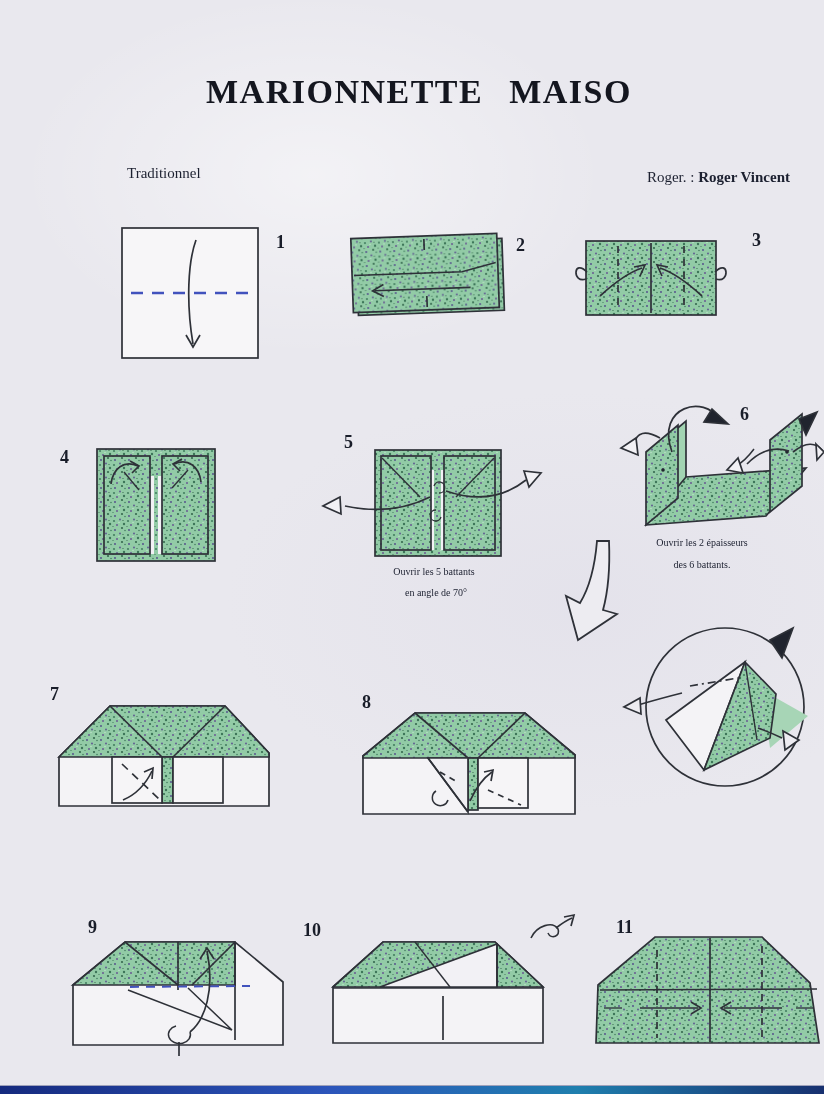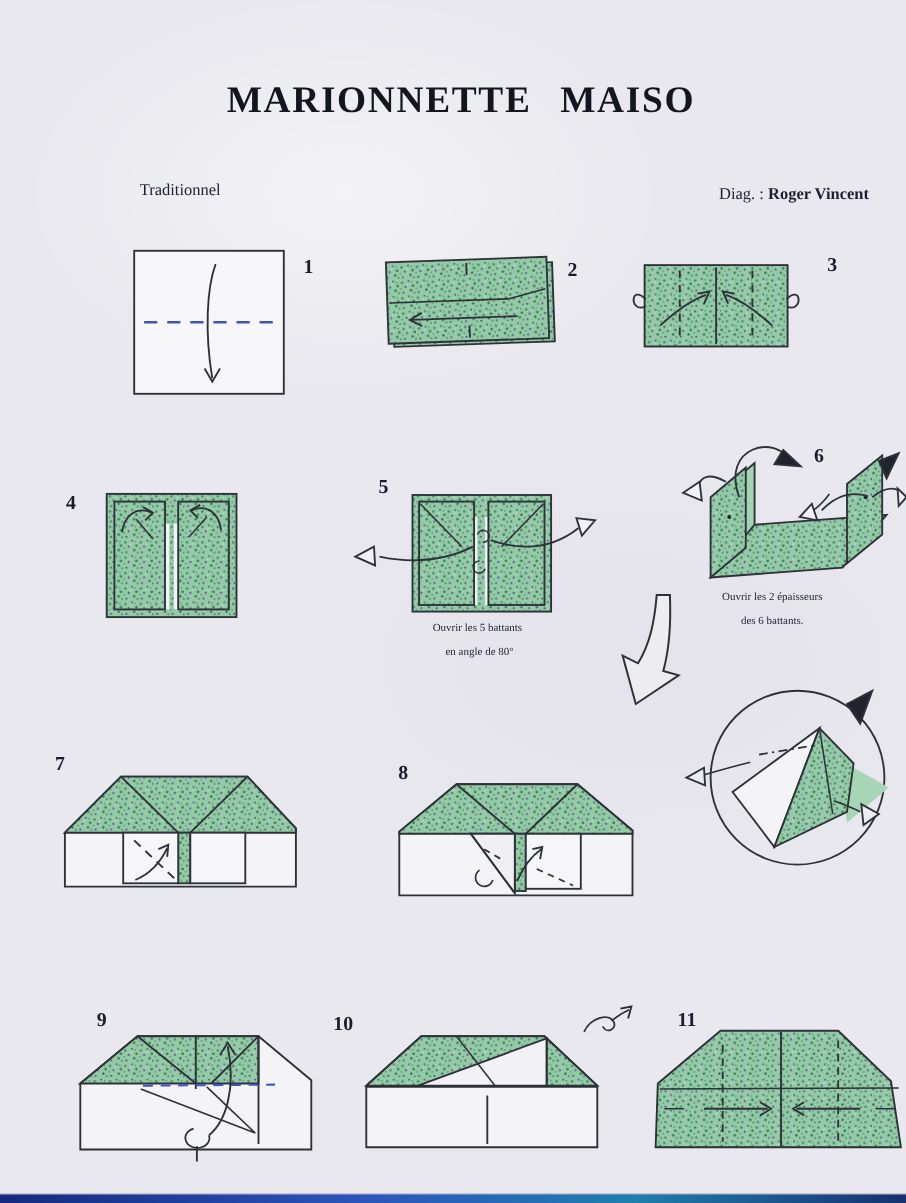--- a/index.html
+++ b/index.html
@@ -214,33 +214,33 @@
       <path d="M691 1002 L701 1008 L691 1014"></path>
       <path d="M782 1008 L 724 1008"></path>
       <path d="M731 1002 L721 1008 L731 1014"></path>
       <line x1="604" y1="1008" x2="622" y2="1008" stroke-width="1.3"></line>
       <line x1="796" y1="1008" x2="814" y2="1008" stroke-width="1.3"></line>
     </g>
   </svg>
 
   <h1 class="title">MARIONNETTE  MAISO</h1>
   <div class="tradition">Traditionnel</div>
-  <div class="credit"><span>Diag. : </span><b>Roger Vincent</b></div>
+  <div class="credit"><span>Roger. : </span><b>Roger Vincent</b></div>
 
   <span class="stepnum" style="left:276px;top:232px">1</span>
   <span class="stepnum" style="left:516px;top:235px">2</span>
   <span class="stepnum" style="left:752px;top:230px">3</span>
   <span class="stepnum" style="left:60px; top:447px">4</span>
   <span class="stepnum" style="left:344px;top:432px">5</span>
   <span class="stepnum" style="left:740px;top:404px">6</span>
   <span class="stepnum" style="left:50px; top:684px">7</span>
   <span class="stepnum" style="left:362px;top:692px">8</span>
   <span class="stepnum" style="left:88px; top:917px">9</span>
   <span class="stepnum" style="left:303px;top:920px">10</span>
   <span class="stepnum" style="left:616px;top:917px">11</span>
 
   <div class="cap center" style="left:434px;top:566px">Ouvrir les 5 battants</div>
-  <div class="cap center" style="left:436px;top:587px">en angle de 80°</div>
+  <div class="cap center" style="left:436px;top:587px">en angle de 70°</div>
   <div class="cap center" style="left:702px;top:537px">Ouvrir les 2 épaisseurs</div>
   <div class="cap center" style="left:702px;top:559px">des 6 battants.</div>
 
   <div class="bottombar"></div>
 </div>
 
 </body></html>

